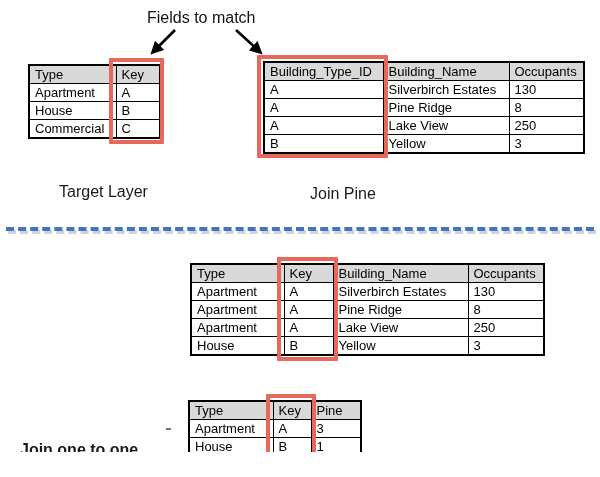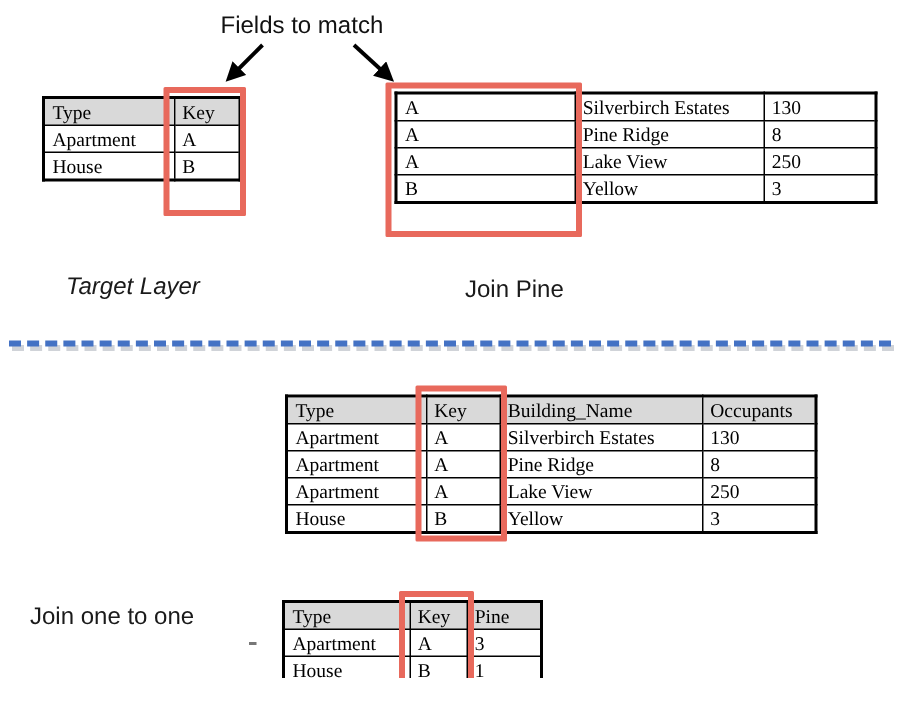--- a/index.html
+++ b/index.html
@@ -11,21 +11,20 @@
   .title{font-size:16px;color:#111;}
   .layer-label{font-size:16px;color:#1a1a1a;}
   table.dtable{
     border-collapse:collapse;table-layout:fixed;
     border:2px solid #000;font-size:13px;
   }
   table.dtable th,table.dtable td{
     border:1px solid #000;height:17px;padding:0 5px;
     text-align:left;font-weight:normal;white-space:nowrap;overflow:hidden;
     line-height:17px;
-    font-family:Liberation Serif, serif;
   }
   table.dtable th{background:#d9d9d9;}
   .hl{
     position:absolute;border:4px solid #e8695c;border-radius:1px;
     pointer-events:none;box-sizing:border-box;background:transparent;
   }
   .divider-wrap{position:absolute;left:6px;top:227px;width:588px;height:10px;}
   .divider-shadow{position:absolute;left:2px;top:3px;width:100%;border-top:4px dashed #b7bcc4;opacity:.65;}
   .divider-line{position:absolute;left:0;top:0;width:100%;border-top:4px dashed #4472c4;}
   .stray{position:absolute;left:166px;top:428px;width:5px;height:2px;background:#777;}
@@ -58,32 +57,41 @@
       <th>Key</th>
     </tr>
     <tr>
       <td>Apartment</td>
       <td>A</td>
     </tr>
     <tr>
       <td>House</td>
       <td>B</td>
     </tr>
+    <tr>
+      <td>Commercial</td>
+      <td>C</td>
+    </tr>
   </tbody>
     </table>
   <div class="hl" style="left:109px;top:58px;width:55px;height:86px;"></div>
-  <div class="abs layer-label" style="left:44px;top:183px;font-style:italic;">Target Layer</div>
+  <div class="abs layer-label" style="left:59px;top:183px;">Target Layer</div>
 
   <table class="dtable abs" style="left:263px;top:61px;width:320px;">
     <colgroup>
         <col style="width:119px">
         <col style="width:126px">
         <col style="width:75px">
       </colgroup>
     <tbody>
+        <tr>
+      <th>Building_Type_ID</th>
+      <th>Building_Name</th>
+      <th>Occupants</th>
+    </tr>
     <tr>
       <td>A</td>
       <td>Silverbirch Estates</td>
       <td>130</td>
     </tr>
     <tr>
       <td>A</td>
       <td>Pine Ridge</td>
       <td>8</td>
     </tr>
@@ -142,21 +150,21 @@
     <tr>
       <td>House</td>
       <td>B</td>
       <td>Yellow</td>
       <td>3</td>
     </tr>
   </tbody>
     </table>
   <div class="hl" style="left:277px;top:257px;width:61px;height:104px;"></div>
 
-  <div class="abs layer-label" style="left:20px;top:403px;">Join one to one</div>
+  <div class="abs layer-label" style="left:20px;top:441px;font-weight:bold;">Join one to one</div>
   <div class="stray"></div>
   <table class="dtable abs" style="left:188px;top:400px;width:172px;">
     <colgroup>
         <col style="width:84px">
         <col style="width:38px">
         <col style="width:50px">
       </colgroup>
     <tbody>
         <tr>
       <th>Type</th>

